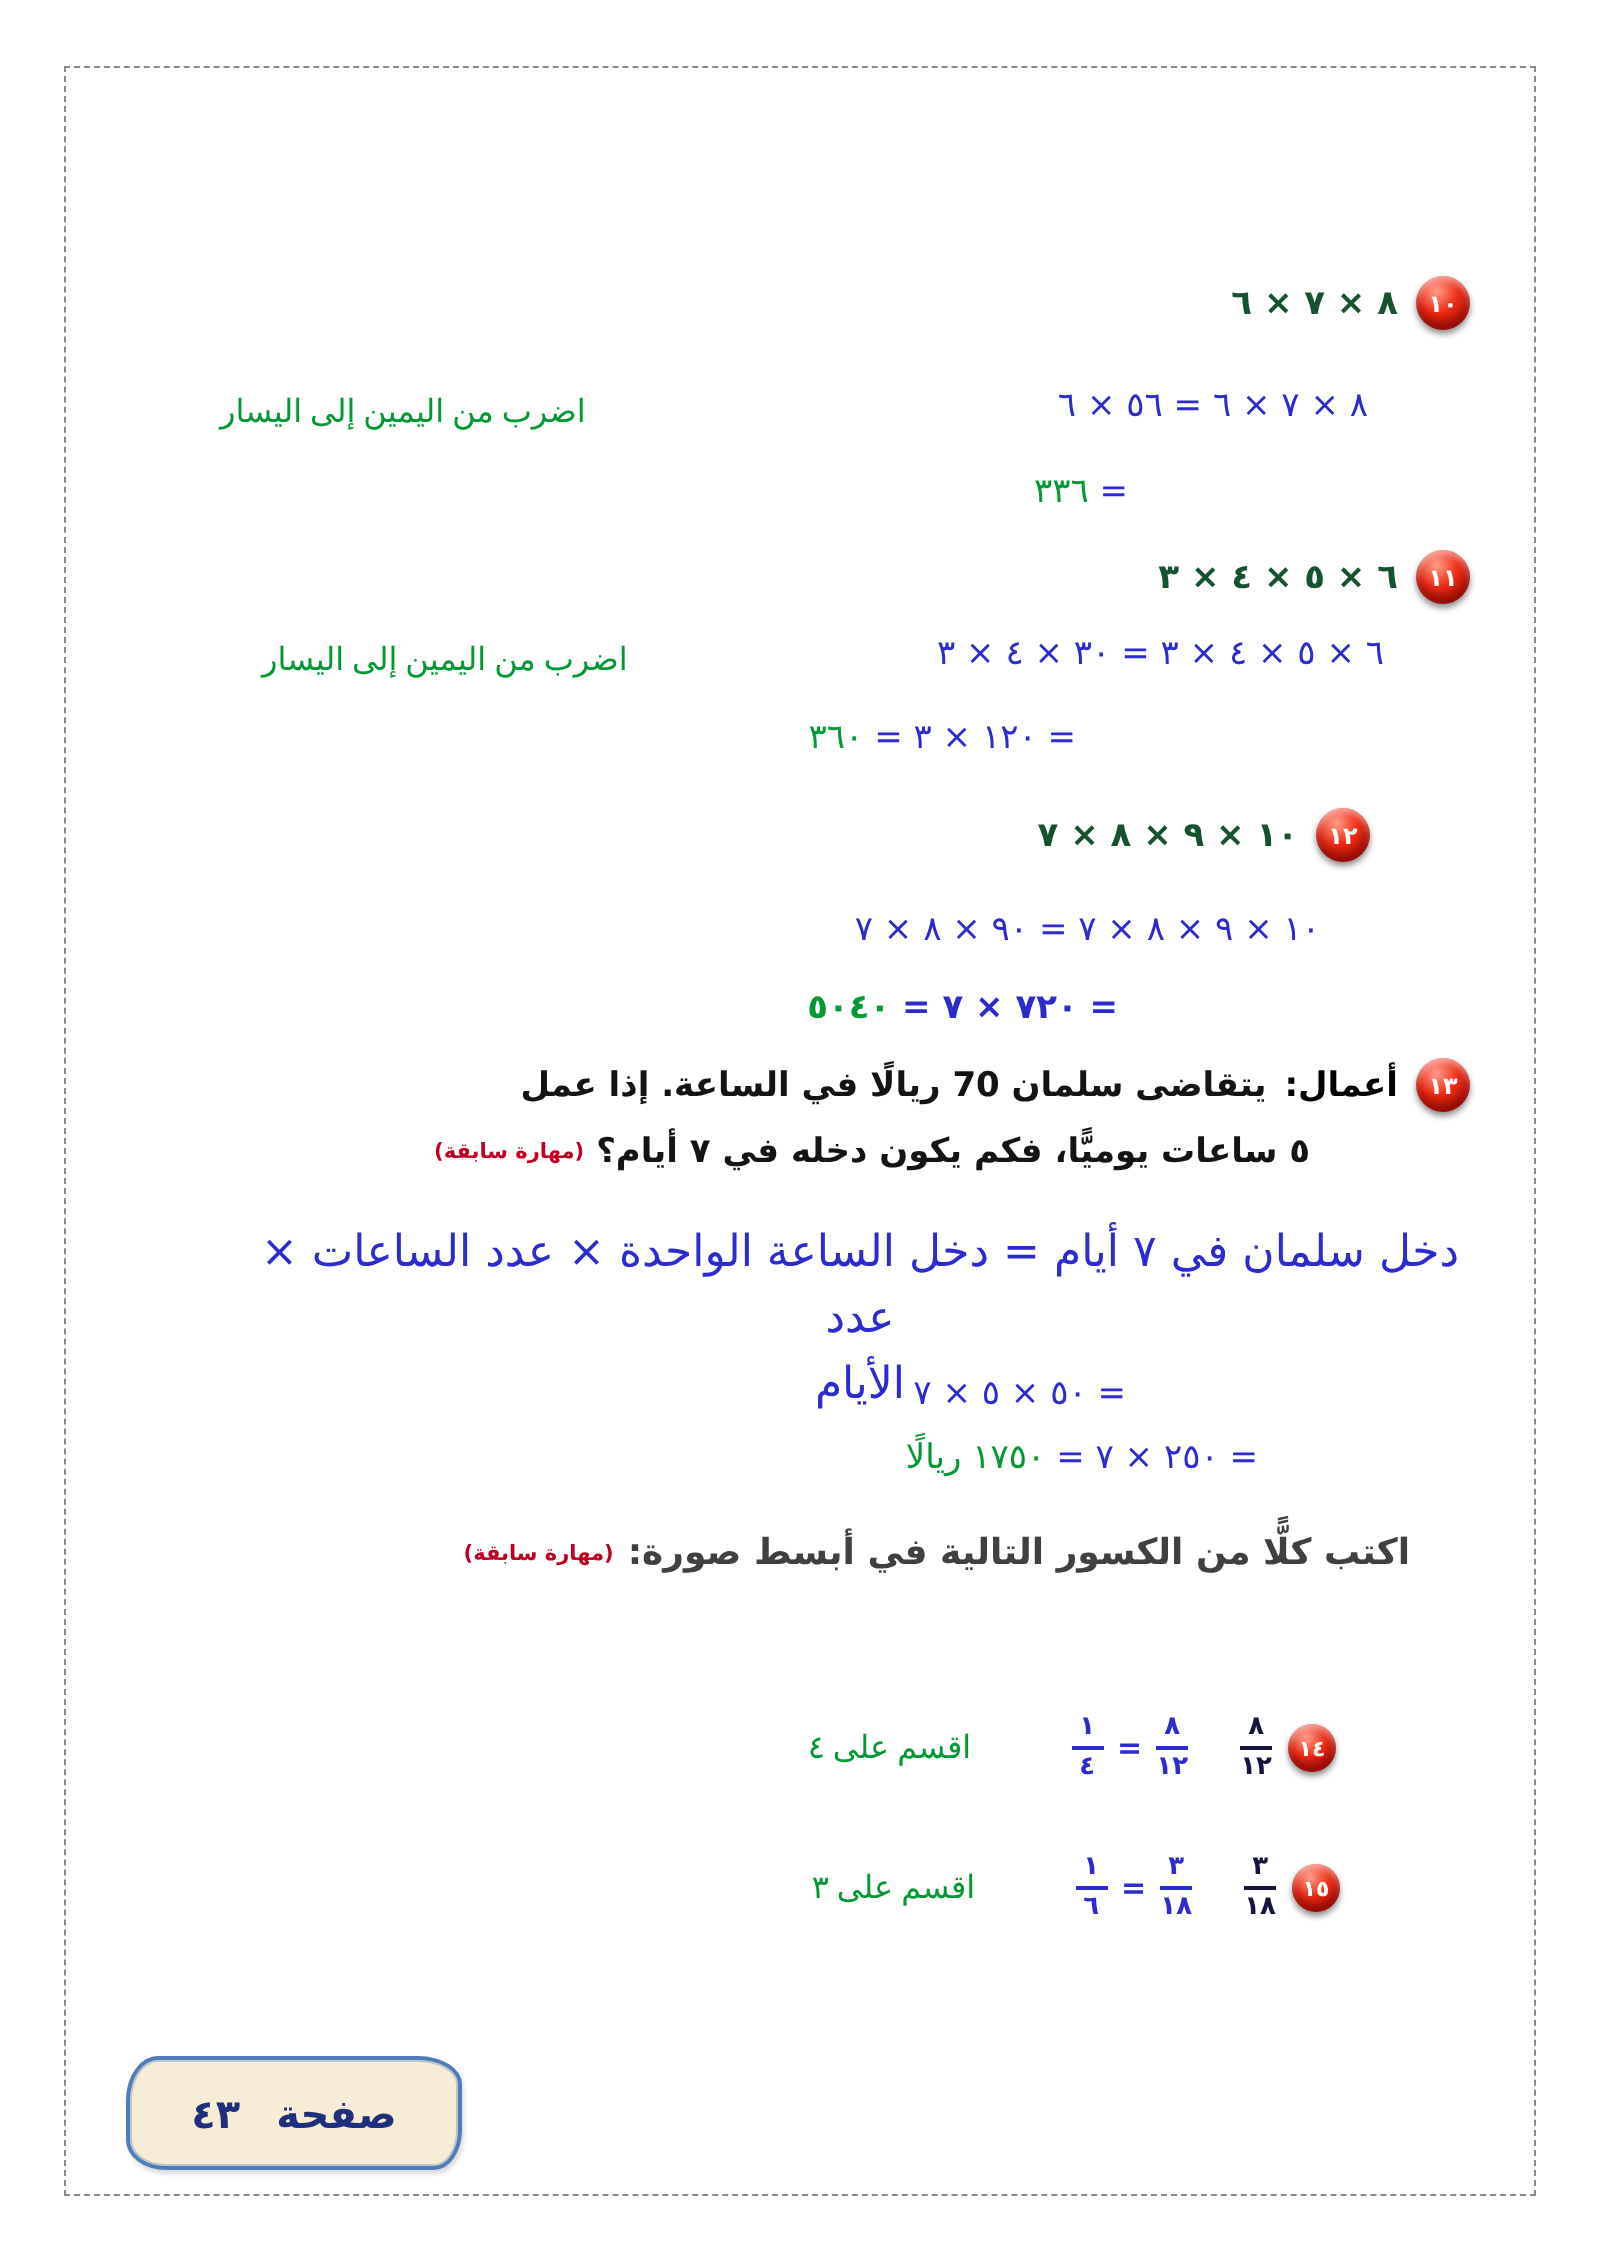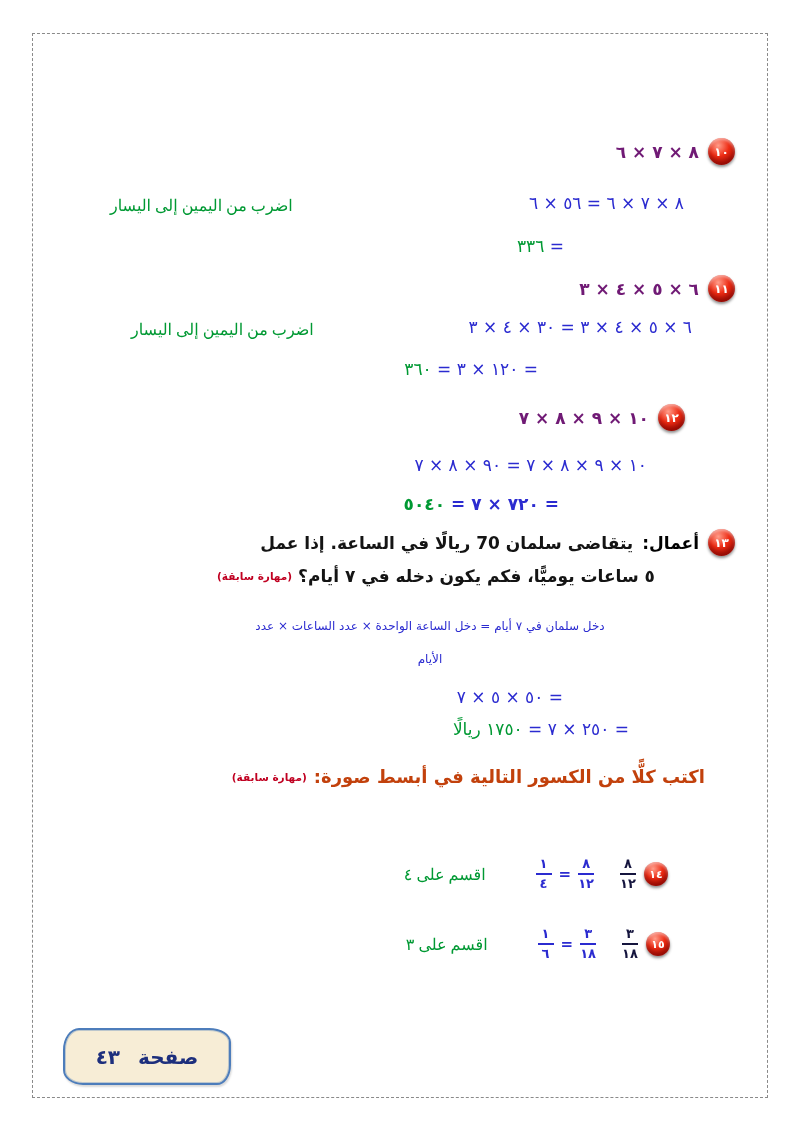--- a/index.html
+++ b/index.html
@@ -17,29 +17,29 @@
   
   .badge{
     width:27px;height:27px;border-radius:50%;
     background:radial-gradient(circle at 38% 28%, #ff9d8a 0%, #ee2c14 42%, #9c0b02 88%);
     box-shadow:0 2px 3px rgba(0,0,0,0.45), inset 0 -4px 5px rgba(120,0,0,0.55), inset 0 2px 3px rgba(255,255,255,0.55);
     color:#ffffff;font-size:12px;font-weight:bold;
     display:inline-flex;align-items:center;justify-content:center;flex:0 0 auto;
   }
   .badge.sm{width:24px;height:24px;font-size:11px;}
 
-  .expression{color:#701a75;font-size:17px;font-weight:bold;letter-spacing:1px;}
+  .expression{color:#14532d;font-size:17px;font-weight:bold;letter-spacing:1px;}
   .eq{color:#2b2bd0;font-size:17px;letter-spacing:1px;white-space:nowrap;}
   .green{color:#009933;}
   .hint{color:#009933;font-size:16px;white-space:nowrap;font-family:Liberation Serif, serif;}
   .red-label{color:#000000;font-size:17px;font-weight:bold;}
   .q-text{color:#141414;font-size:17px;font-weight:bold;}
   .skill{color:#c00021;font-size:10.5px;font-weight:bold;}
-  .heading{color:#c2410c;font-size:18px;font-weight:bold;white-space:nowrap;}
-  .sol{color:#2b2bd0;font-size:12px;line-height:33px;text-align:center;}
+  .heading{color:#404040;font-size:18px;font-weight:bold;white-space:nowrap;}
+  .sol{color:#2b2bd0;font-size:22px;line-height:33px;text-align:center;}
 
   
   .frac{display:inline-flex;flex-direction:column;align-items:center;font-size:13px;font-weight:bold;line-height:1.25;vertical-align:middle;}
   .frac .num{border-bottom:2px solid currentColor;padding:0 4px 1px;}
   .frac .den{padding-top:1px;}
   .black-frac{color:#15153e;}
   .frac-eq{display:inline-flex;align-items:center;gap:7px;color:#2b2bd0;margin:0 18px 0 42px;}
   .eq-sign{font-size:15px;font-weight:bold;}
 
   
@@ -77,21 +77,21 @@
   <div class="abs hint" style="top:320px;left:131px;">اضرب من اليمين إلى اليسار</div>
   <div class="abs eq" style="top:359px;right:262px;">
     <span>= ١٢٠ × ٣ =</span>
     <span class="green">٣٦٠</span>
   </div>
 
   <div class="abs row" style="top:404px;right:115px;">
     <span class="badge">١٢</span>
     <span class="expression">١٠ × ٩ × ٨ × ٧</span>
   </div>
-  <div class="abs eq" style="top:455px;right:153px;">١٠ × ٩ × ٨ × ٧ = ٩٠ × ٨ × ٧</div>
+  <div class="abs eq" style="top:455px;right:140px;">١٠ × ٩ × ٨ × ٧ = ٩٠ × ٨ × ٧</div>
   <div class="abs eq" style="top:494px;right:241px;font-weight:bold;">
     <span>= ٧٢٠ × ٧ =</span>
     <span class="green">٥٠٤٠</span>
   </div>
 
   <div class="abs row" style="top:529px;right:65px;">
     <span class="badge">١٣</span>
     <span class="red-label">أعمال:</span>
     <span class="q-text">يتقاضى سلمان 70 ريالًا في الساعة. إذا عمل</span>
   </div>

